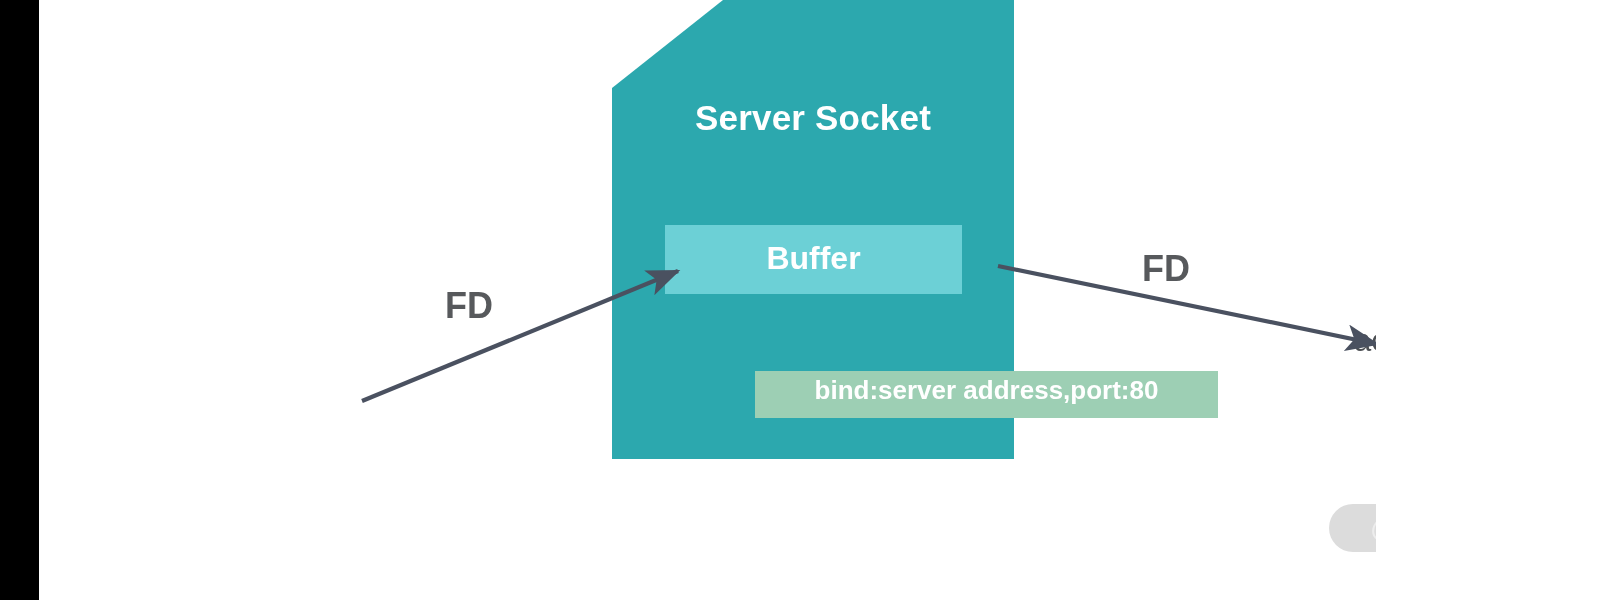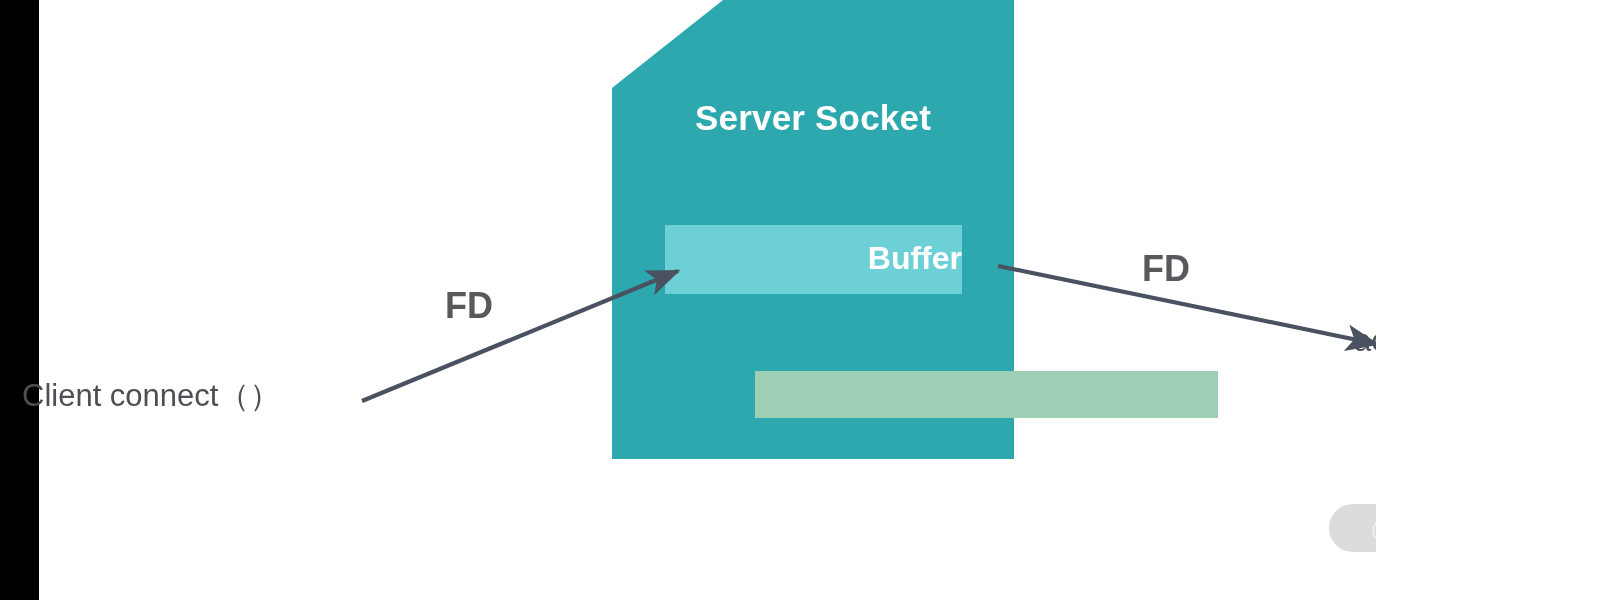--- a/index.html
+++ b/index.html
@@ -53,21 +53,21 @@
     top: 225px;
     width: 297px;
     height: 69px;
     background: #6CD0D6;
   }
   #buffer-label {
     position: absolute;
     left: 665px;
     top: 240px;
     width: 297px;
-    text-align: right;
+    text-align: center;
     color: #ffffff;
     font-size: 32px;
     font-weight: 600;
     white-space: nowrap;
   }
 
   #bind-box {
     position: absolute;
     left: 755px;
     top: 371px;
@@ -138,22 +138,22 @@
   <div id="bar-right" class="letterbox"></div>
 
   <div id="server-socket-shape"></div>
 
   <div id="server-socket-title">Server Socket</div>
 
   <div id="buffer-box"></div>
   <div id="buffer-label">Buffer</div>
 
   <div id="bind-box"></div>
+  <div id="bind-label">bind:server address,port:80</div>
 
-  <div id="client-connect-label" class="node-text">Client connect（）</div>
 
   <div id="accept-label" class="node-text">accpet（）</div>
 
   <div id="fd-label-left" class="fd-label">FD</div>
 
   <div id="fd-label-right" class="fd-label">FD</div>
 
   <svg id="arrows" width="1622" height="600">
     <defs>
       <marker id="ah" markerWidth="9" markerHeight="9" refX="7.4" refY="3.2" orient="auto" markerUnits="strokeWidth">

